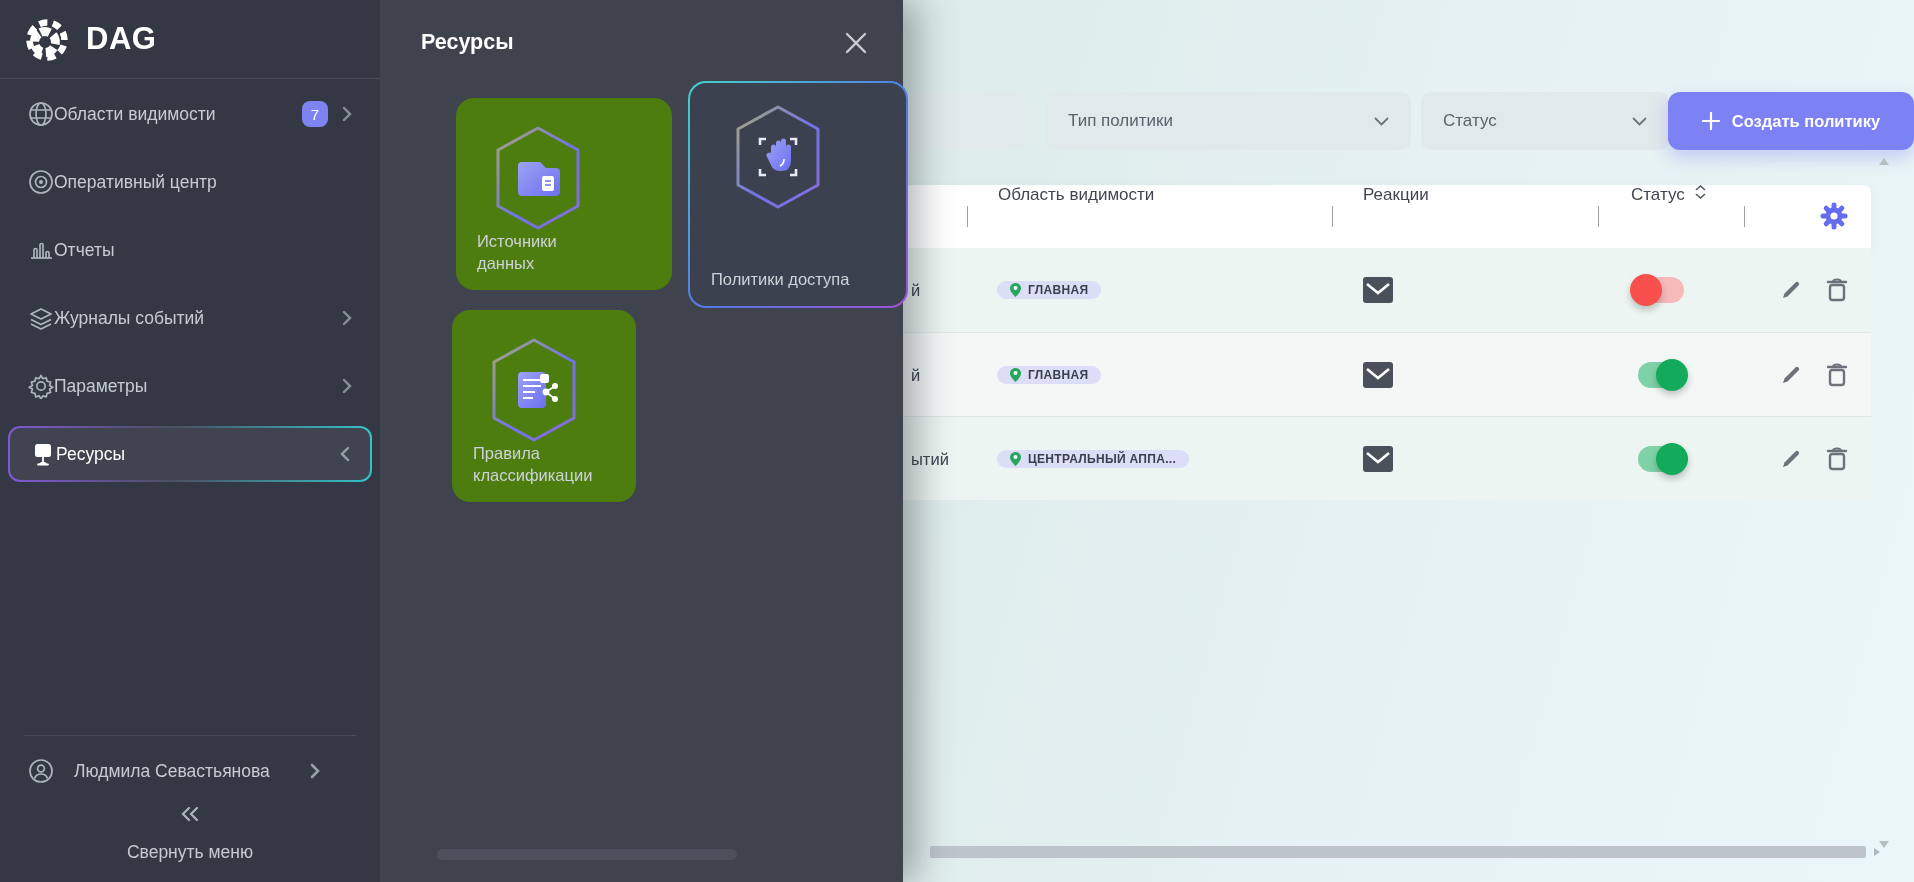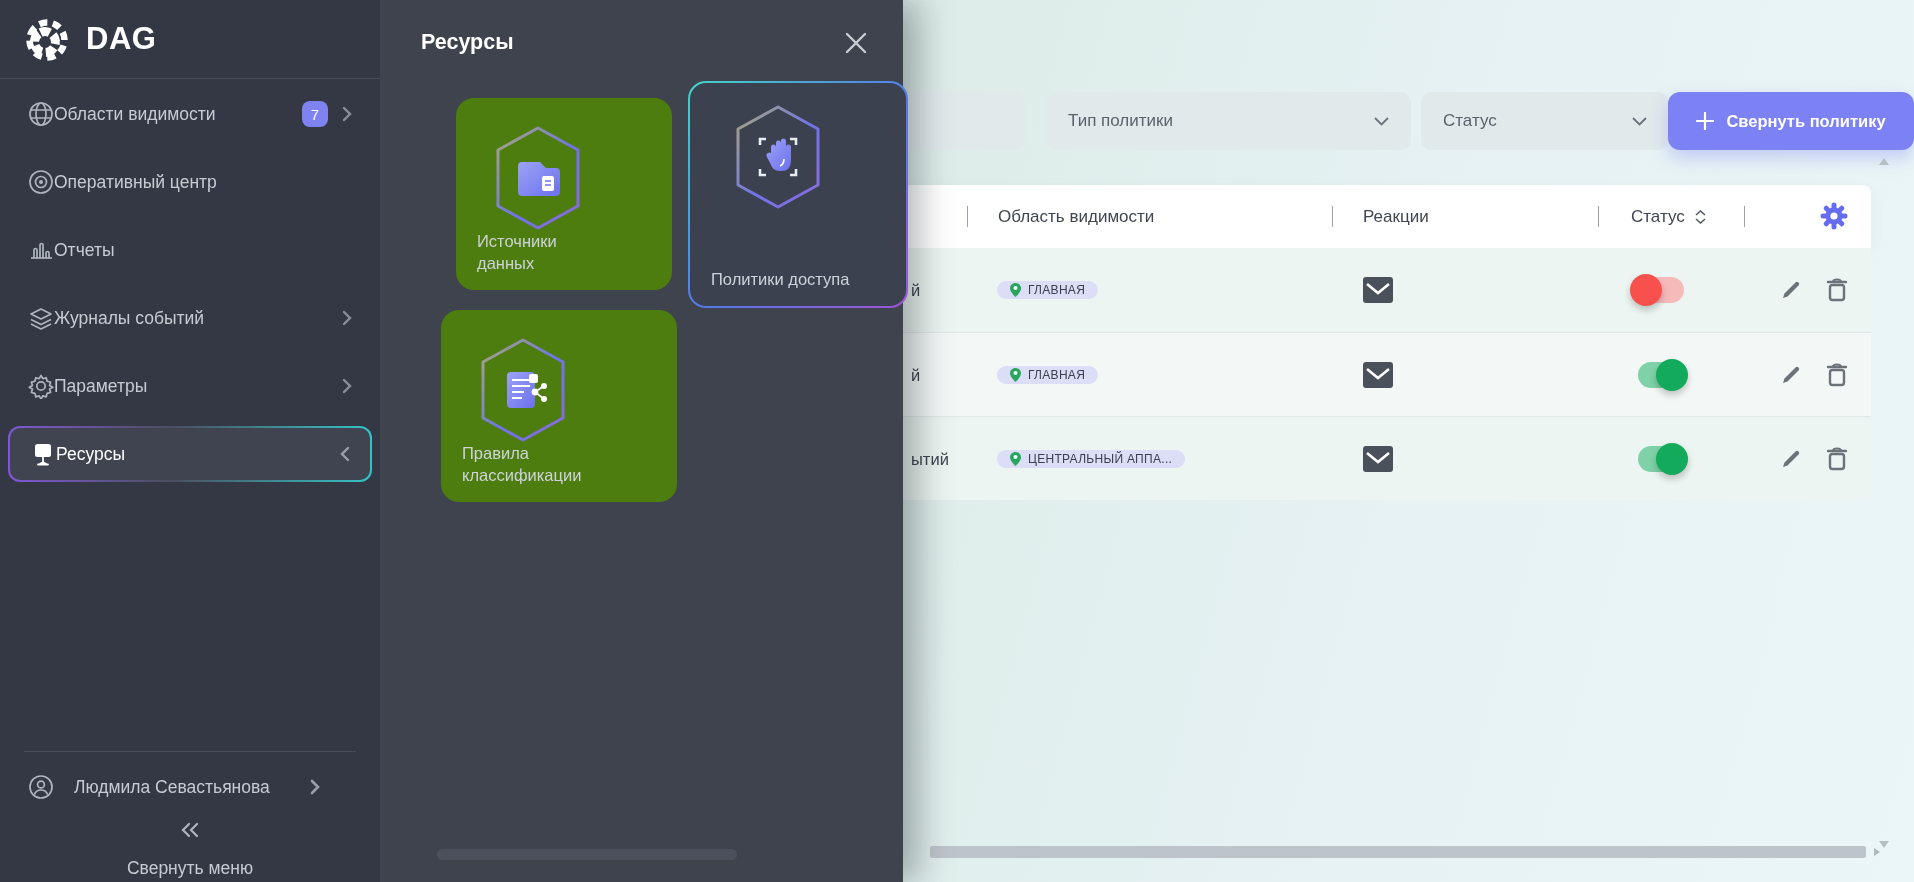--- a/index.html
+++ b/index.html
@@ -18,32 +18,32 @@
   .filter-status { left:518px; width:248px; }
   .create-btn { position:absolute; left:765px; top:92px; width:246px; height:58px; background:#7c81f3;
                 border:none; border-radius:12px; color:#fff; font-size:16.5px; font-weight:600;
                 display:flex; align-items:center; justify-content:center; gap:12px; cursor:pointer;
                 box-shadow:0 8px 18px rgba(124,129,243,.35); font-family:inherit; }
 
   .table-card { position:absolute; left:0; top:185px; width:968px; }
   .t-header { position:relative; height:63px; background:#ffffff; border-radius:8px 8px 0 0;
               box-shadow:0 4px 14px rgba(100,130,130,.07); }
   .t-sep { position:absolute; top:21px; width:1px; height:21px; background:#9aa1a9; }
-  .t-col { position:absolute; top:0; height:63px; display:flex; align-items:center; gap:10px;
+  .t-col { position:absolute; top:0; height:63px; display:flex; align-items:flex-start; gap:10px;
            color:#40464f; font-size:17px; }
   .sort-icon { display:flex; flex-direction:column; gap:2px; }
   .t-row { position:relative; height:84px; border-top:1px solid #e0e8e7; }
   .t-row.alt1 { background:#ecf5f1; }
   .t-row.alt2 { background:#f3f8f7; }
   .row-frag { position:absolute; left:8px; top:50%; transform:translateY(-50%);
               color:#3f454f; font-size:16.5px; }
   .scope-badge { position:absolute; left:94px; top:50%; transform:translateY(-50%);
                  display:inline-flex; align-items:center; gap:7px; background:#dcddf7;
                  border-radius:15px; height:18px; padding:0 13px; color:#3b404d;
-                 font-size:12px; font-weight:400; letter-spacing:.3px; }
+                 font-size:12px; font-weight:700; letter-spacing:.3px; }
   .mail-wrap { position:absolute; left:460px; top:50%; transform:translateY(-50%); }
 
   .toggle { position:absolute; left:735px; top:50%; transform:translateY(-50%);
             width:46px; height:26px; border-radius:13px; cursor:pointer; }
   .toggle .knob { position:absolute; top:-3px; width:32px; height:32px; border-radius:50%;
                   box-shadow:0 4px 7px rgba(0,0,0,.22); }
   .toggle[data-state="off"] { background:#f6babb; }
   .toggle[data-state="off"] .knob { left:-8px; background:#f8514d; }
   .toggle[data-state="on"] { background:#7fd2a7; }
   .toggle[data-state="on"] .knob { right:-4px; background:#14aa5c; }
@@ -73,21 +73,21 @@
                  border:none; cursor:pointer; display:flex; align-items:center; justify-content:center; }
   .res-card { position:absolute; border-radius:18px; background:#4d7c0f; cursor:pointer;margin-left:36px; }
   .res-card .label { position:absolute; left:21px; bottom:16px; color:#ced3da; font-size:16.5px; line-height:1.3; }
   .card-1 { left:40px; top:98px; width:216px; height:192px; }
   .card-2 { left:272px; top:81px; width:220px; height:227px;
             border:2px solid transparent;
             background-image:linear-gradient(#3c4150,#3c4150),
               linear-gradient(135deg,#43d3c8 0%,#5577e8 55%,#9e52d8 100%);
             background-origin:border-box; background-clip:padding-box,border-box; }
   .card-2 .label { width:180px; }
-  .card-3 { left:25px; top:310px; width:236px; height:192px;padding-left:36px; }
+  .card-3 { left:36px; top:310px; width:184px; height:192px;padding-left:36px; }
   .card-1 .label, .card-3 .label { width:140px; }
   .hex-wrap { position:absolute; left:30px; top:26px; }
   .card-2 .hex-wrap { left:36px; top:20px; }
   .panel-hscroll { position:absolute; left:57px; bottom:22px; width:300px; height:11px;
                    background:#4b505c; border-radius:6px; }
 
   
   .sidebar { position:absolute; left:0; top:0; width:380px; height:882px; background:#343845; z-index:30;
              color:#c6cbd3; }
   .logo-row { display:flex; align-items:center; gap:16px; height:79px; padding:8px 24px;
@@ -99,21 +99,21 @@
   .nav-item .spacer { flex:1; }
   .count-badge { min-width:26px; height:26px; background:#7e83f1; border-radius:8px; color:#fff;
                  font-size:15px; display:flex; align-items:center; justify-content:center;
                  margin-right:14px; padding:0 6px; }
   .nav-item.selected { margin:6px 8px; height:56px; padding:0 20px; border-radius:12px;
             color:#fff;
             border:2px solid transparent;
             background-image:linear-gradient(#3f4450,#3f4450),
               linear-gradient(90deg,#8257d6 0%,#4a4f60 45%,#35c3c8 100%);
             background-origin:border-box; background-clip:padding-box,border-box; }
-  .sb-bottom { position:absolute; bottom:0; left:0; right:0;text-align:right; }
+  .sb-bottom { position:absolute; bottom:16px; left:0; right:0;text-align:right; }
   .sb-divider { margin:0 24px; border-top:1px solid #474c58; }
   .sb-item { height:70px; display:flex; align-items:center; gap:20px; padding:0 28px;
              font-size:17.5px; color:#c6cbd3; cursor:pointer; }
   .sb-item.collapse { height:60px;flex-direction:column; }
   svg { display:block; }
 </style>
 </head>
 <body>
 
 <svg width="0" height="0" style="position:absolute">
@@ -153,21 +153,21 @@
           </svg>
       </span>
     </div>
 
     <button class="create-btn">
       <span>
         <svg width="18" height="18" viewBox="0 0 18 18">
             <path d="M9 1 V17 M1 9 H17" stroke="#fff" stroke-width="2.2" stroke-linecap="round"></path>
           </svg>
       </span>
-      <span>Свернуть политику</span>
+      <span>Создать политику</span>
     </button>
 
     <div class="table-card">
       <div class="t-header">
         <div class="t-sep" style="left:64px"></div>
         <div class="t-col" style="left:95px">
           <span>Область видимости</span>
         </div>
         <div class="t-sep" style="left:429px"></div>
         <div class="t-col" style="left:460px">

